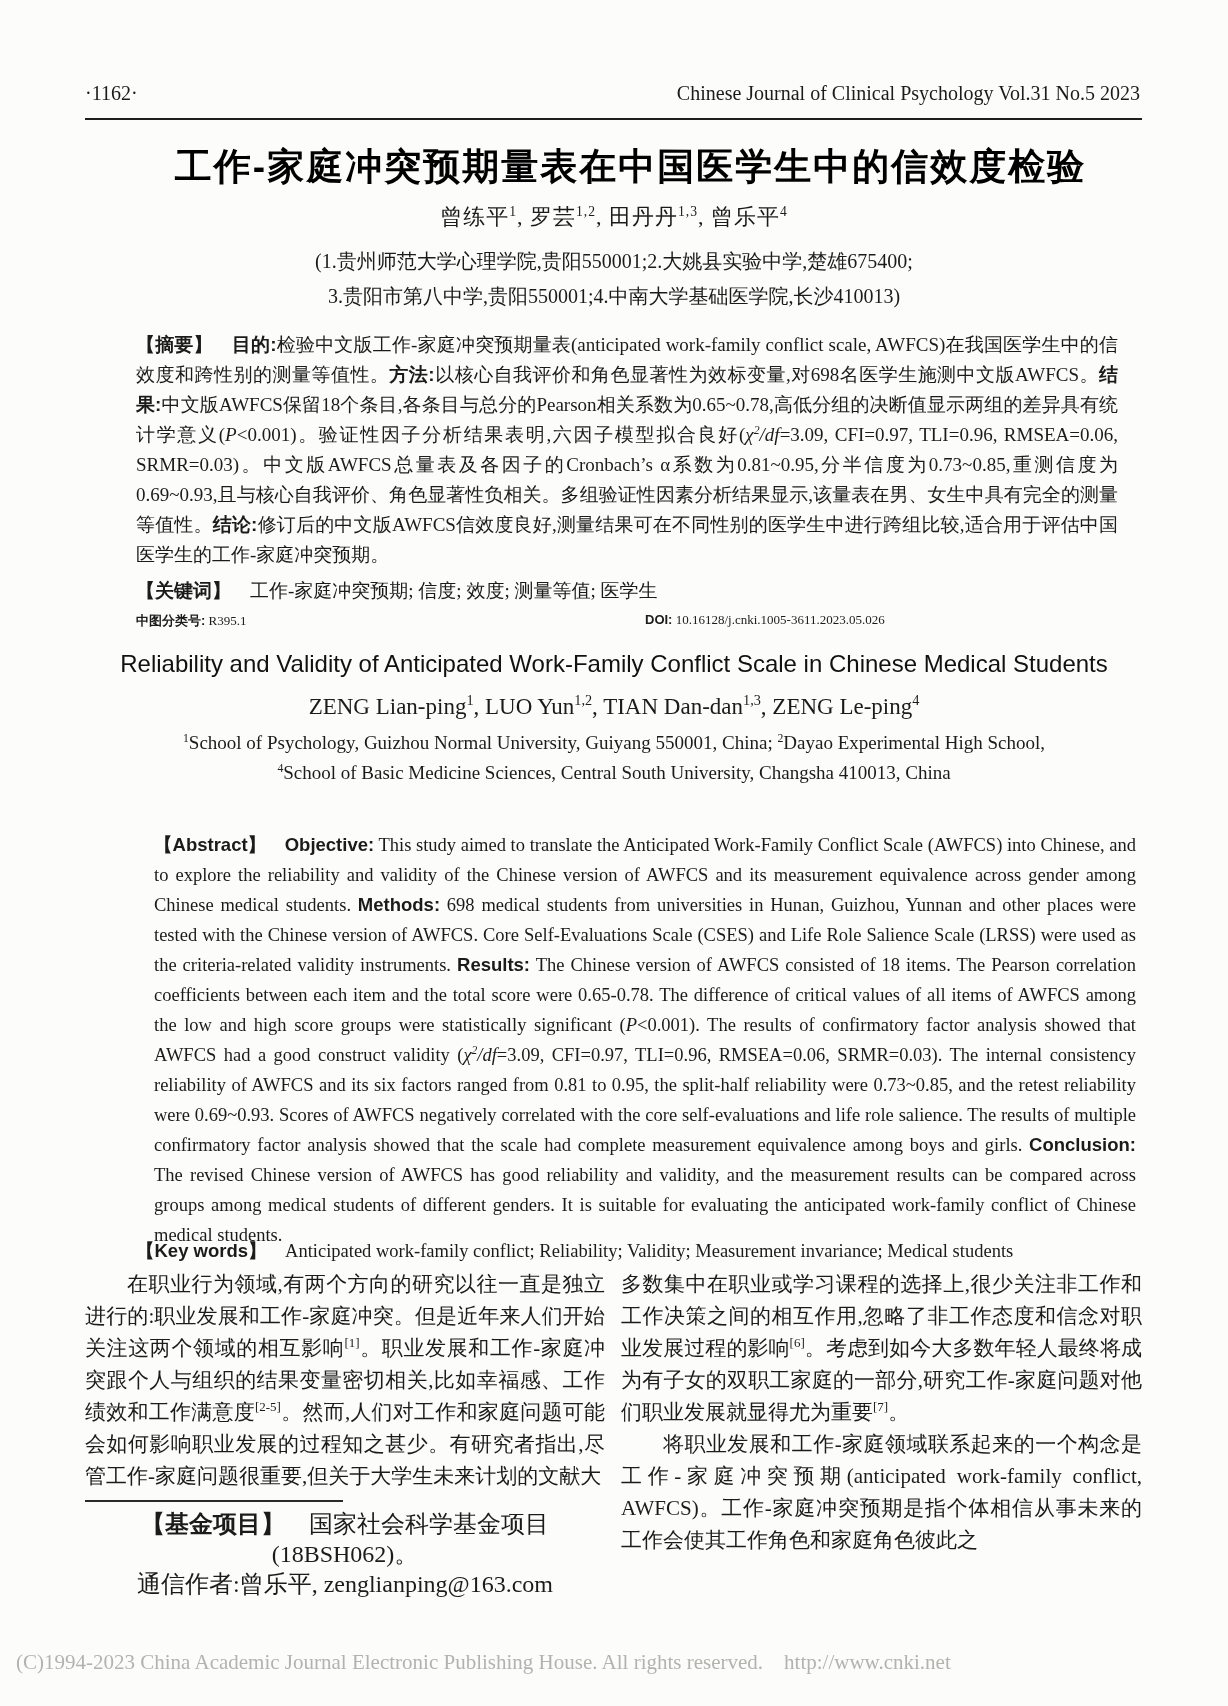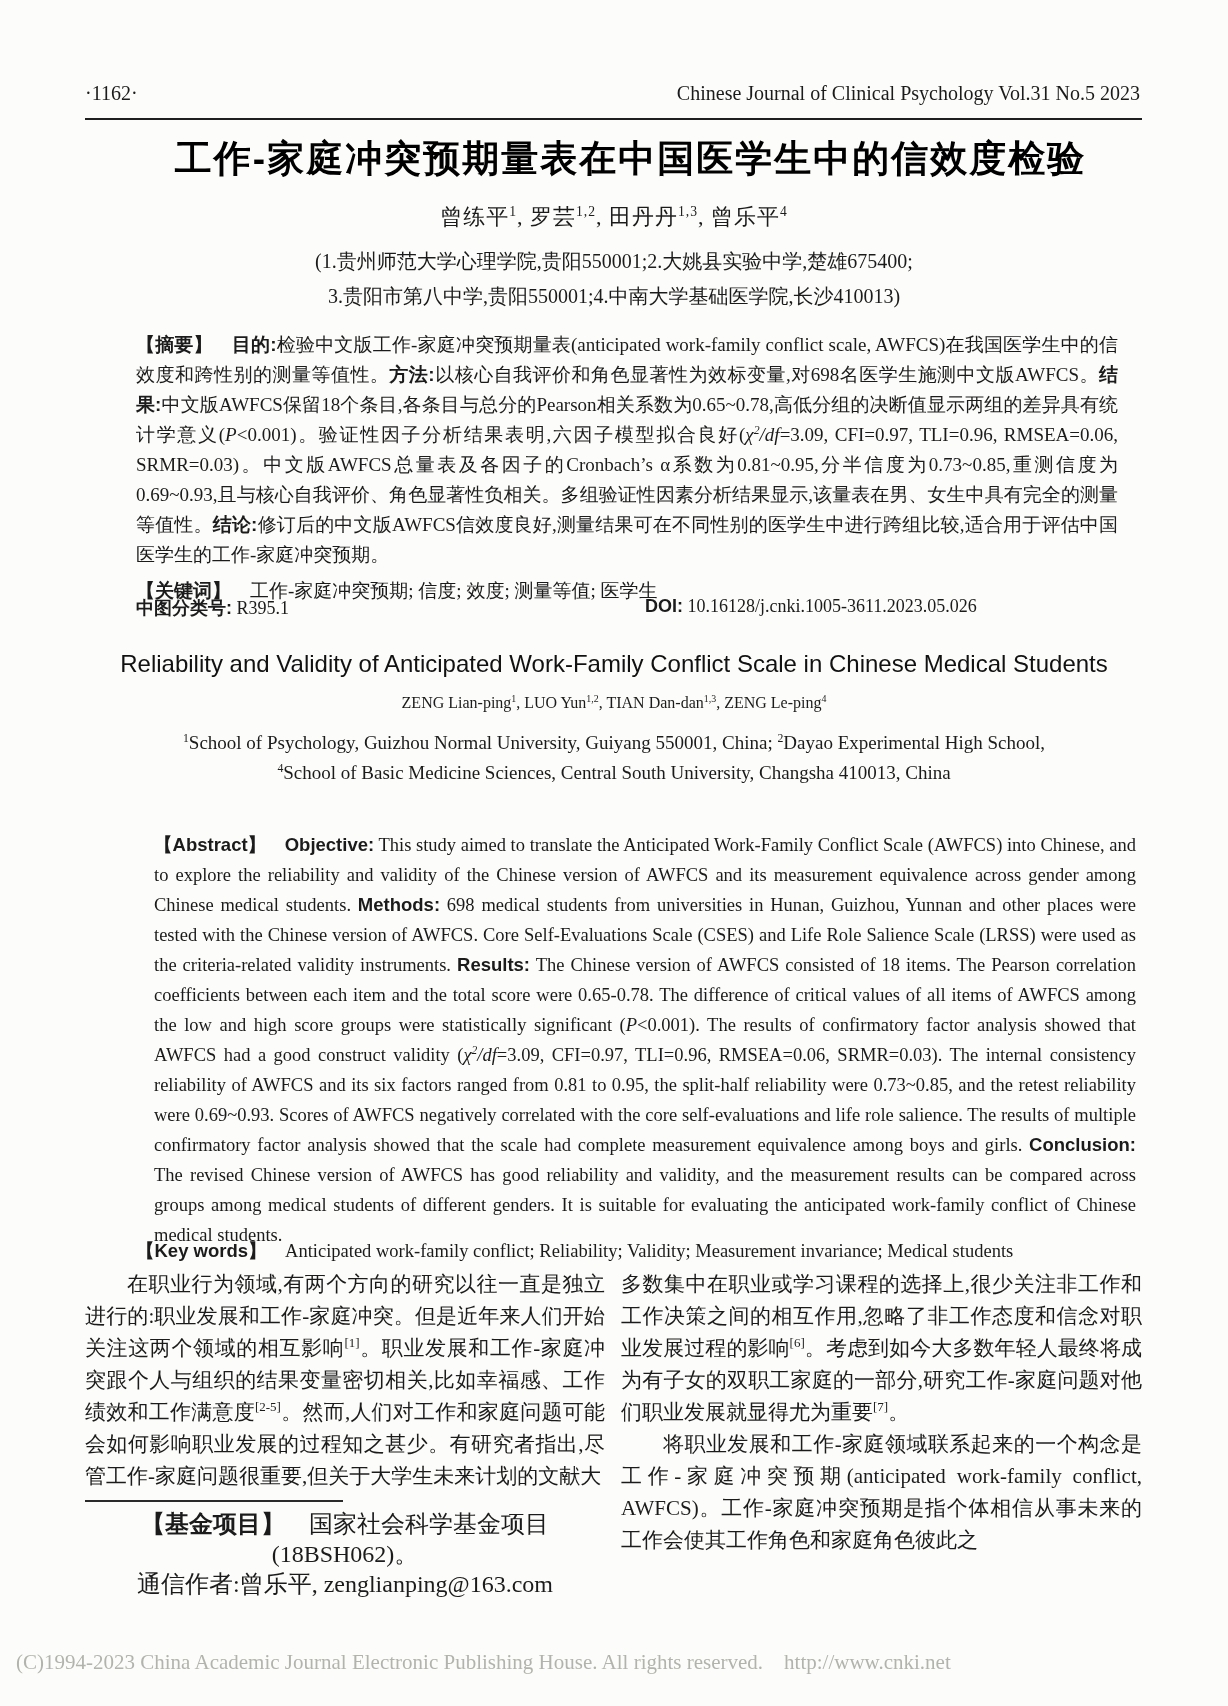--- a/index.html
+++ b/index.html
@@ -22,54 +22,54 @@
     display:flex;justify-content:space-between;align-items:baseline;
     font-size:20px;
     gap:40px;
   }
   .hrule{
     position:absolute;top:118px;left:85px;width:1057px;height:2px;
     background:#1f1f1f;
   }
   .title-cn{
     position:absolute;top:130px;left:0;right:0;
-    margin:4px;text-align:center;
+    margin:12px;text-align:center;
     font-family:"Liberation Sans","DejaVu Sans",sans-serif;
     font-weight:700;font-size:37px;letter-spacing:2px;color:#000;padding-left:33px;
   }
   .authors-cn{
     position:absolute;top:202px;left:0;right:0;
     text-align:center;font-size:22px;letter-spacing:1px;
   }
   .affil-cn{
     position:absolute;top:244px;left:0;right:0;
     text-align:center;font-size:20px;line-height:35px;
   }
   .abstract-cn{
     position:absolute;top:330px;left:136px;width:982px;margin:0;
     font-size:19px;line-height:30px;text-align:justify;
   }
   .keywords-cn{
     position:absolute;top:578px;left:136px;width:982px;margin:0;
     font-size:19px;
   }
   .classrow{
-    position:absolute;top:596px;left:136px;width:982px;
-    font-size:18px;
+    position:absolute;top:612px;left:136px;width:982px;
+    font-size:13px;
   }
   .doi-item{position:absolute;left:509px;top:0;}
   .title-en{
     position:absolute;top:650px;left:0;right:0;margin:0;
     text-align:center;
     font-family:"Liberation Sans","DejaVu Sans",sans-serif;
     font-weight:500;font-size:24px;color:#111;
   }
   .authors-en{
     position:absolute;top:694px;left:0;right:0;
-    text-align:center;font-size:16px;
+    text-align:center;font-size:23px;
   }
   .affil-en{
     position:absolute;top:728px;left:0;right:0;
     text-align:center;font-size:19px;line-height:30px;
   }
   .abstract-en{
     position:absolute;top:812px;left:136px;width:982px;margin:18px;
     font-size:18.5px;line-height:30px;text-align:justify;
   }
   .keywords-en{

